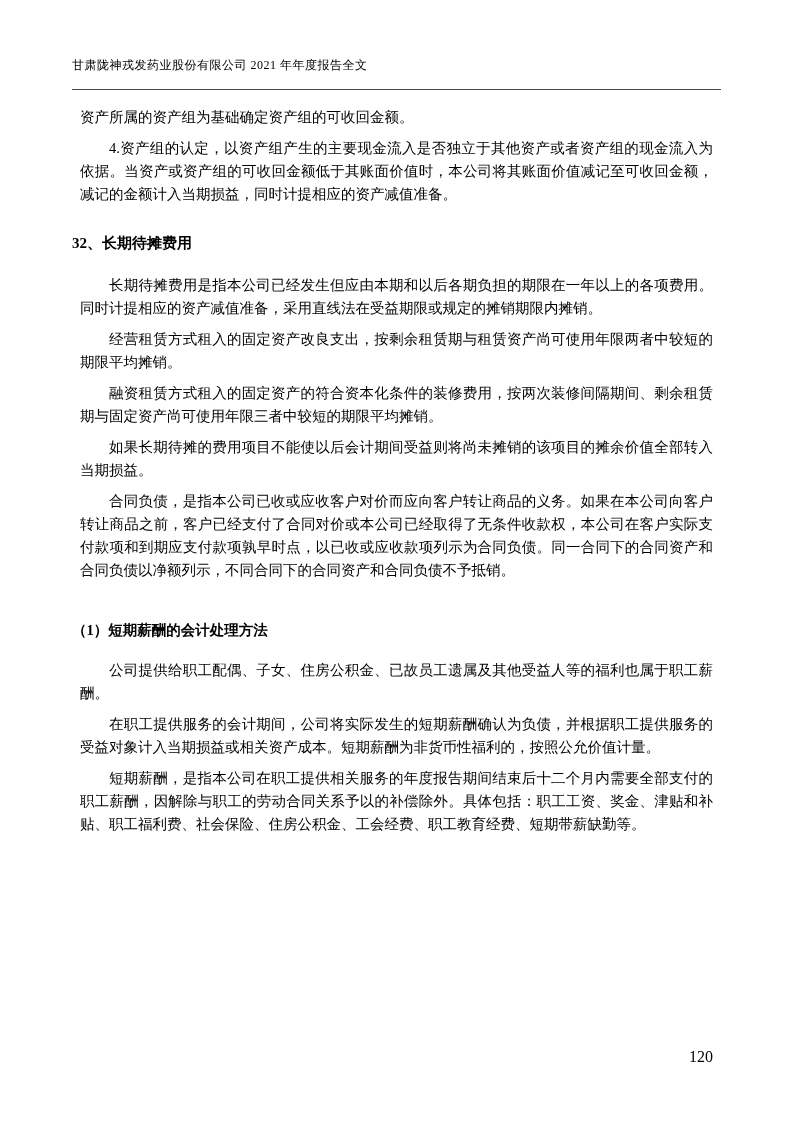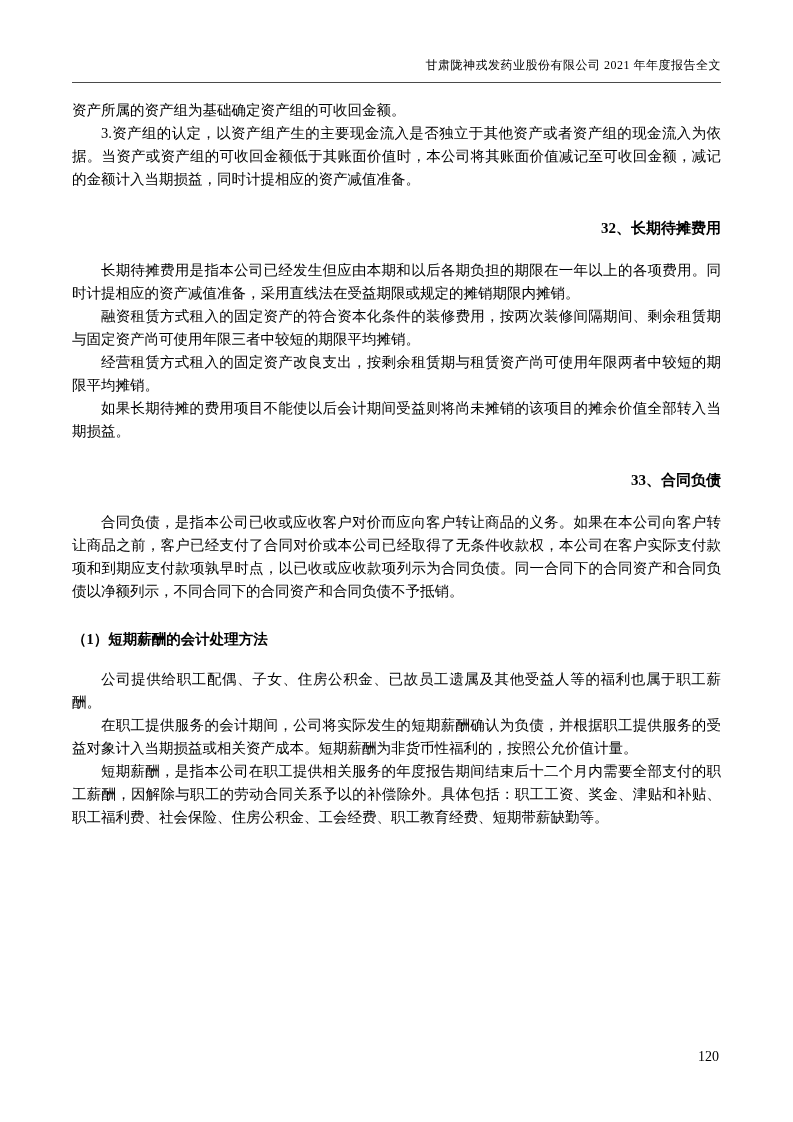--- a/index.html
+++ b/index.html
@@ -13,79 +13,76 @@
     height: 1122px;
     margin: 0 auto;
     background: #ffffff;
     box-sizing: border-box;
     padding: 58px 72px 0 72px;
     font-family: "Liberation Serif", "DejaVu Serif", serif;
     color: #000000;
     overflow: hidden;
   }
   .report-header {
-    text-align: right;
     font-size: 12px;
     line-height: 15px;
-    padding-bottom: 9px;
+    padding-bottom: 16px;
     border-bottom: 1px solid #4a4a4a;
     letter-spacing: 0.5px;
   }
   main.document-body {
     margin-top: 16px;
   }
   main.document-body p.paragraph {
-    margin: 0;
+    margin: 8px;
     font-size: 14.5px;
     line-height: 23px;
     text-align: justify;
     word-break: break-all;
   }
   main.document-body p.paragraph.indent {
     text-indent: 2em;
   }
   main.document-body h2.heading {
     font-size: 15px;
     line-height: 20px;
     font-weight: bold;
     margin: 27px 0 21px 0;
-    text-align: right;
   }
   main.document-body h3.subheading {
     font-size: 14.5px;
     line-height: 19px;
     font-weight: bold;
-    margin: 27px 0 19px 0;
+    margin: 39px 0 19px 0;
   }
   .page-footer {
     position: absolute;
-    right: 74px;
+    right: 80px;
     bottom: 58px;
-    font-size: 14px;
+    font-size: 16px;
     line-height: 14px;
   }
 </style>
 </head>
 <body>
 
 <div class="page">
 
   <header class="report-header">
     <span>甘肃陇神戎发药业股份有限公司 2021 年年度报告全文</span>
   </header>
 
   <main class="document-body">
       <p class="paragraph">资产所属的资产组为基础确定资产组的可收回金额。</p>
-      <p class="paragraph indent">3.资产组的认定，以资产组产生的主要现金流入是否独立于其他资产或者资产组的现金流入为依据。当资产或资产组的可收回金额低于其账面价值时，本公司将其账面价值减记至可收回金额，减记的金额计入当期损益，同时计提相应的资产减值准备。</p>
+      <p class="paragraph indent">4.资产组的认定，以资产组产生的主要现金流入是否独立于其他资产或者资产组的现金流入为依据。当资产或资产组的可收回金额低于其账面价值时，本公司将其账面价值减记至可收回金额，减记的金额计入当期损益，同时计提相应的资产减值准备。</p>
       <h2 class="heading">32、长期待摊费用</h2>
       <p class="paragraph indent">长期待摊费用是指本公司已经发生但应由本期和以后各期负担的期限在一年以上的各项费用。同时计提相应的资产减值准备，采用直线法在受益期限或规定的摊销期限内摊销。</p>
+      <p class="paragraph indent">经营租赁方式租入的固定资产改良支出，按剩余租赁期与租赁资产尚可使用年限两者中较短的期限平均摊销。</p>
       <p class="paragraph indent">融资租赁方式租入的固定资产的符合资本化条件的装修费用，按两次装修间隔期间、剩余租赁期与固定资产尚可使用年限三者中较短的期限平均摊销。</p>
-      <p class="paragraph indent">经营租赁方式租入的固定资产改良支出，按剩余租赁期与租赁资产尚可使用年限两者中较短的期限平均摊销。</p>
       <p class="paragraph indent">如果长期待摊的费用项目不能使以后会计期间受益则将尚未摊销的该项目的摊余价值全部转入当期损益。</p>
-      <h2 class="heading">33、合同负债</h2>
       <p class="paragraph indent">合同负债，是指本公司已收或应收客户对价而应向客户转让商品的义务。如果在本公司向客户转让商品之前，客户已经支付了合同对价或本公司已经取得了无条件收款权，本公司在客户实际支付款项和到期应支付款项孰早时点，以已收或应收款项列示为合同负债。同一合同下的合同资产和合同负债以净额列示，不同合同下的合同资产和合同负债不予抵销。</p>
       <h3 class="subheading">（1）短期薪酬的会计处理方法</h3>
       <p class="paragraph indent">公司提供给职工配偶、子女、住房公积金、已故员工遗属及其他受益人等的福利也属于职工薪酬。</p>
       <p class="paragraph indent">在职工提供服务的会计期间，公司将实际发生的短期薪酬确认为负债，并根据职工提供服务的受益对象计入当期损益或相关资产成本。短期薪酬为非货币性福利的，按照公允价值计量。</p>
       <p class="paragraph indent">短期薪酬，是指本公司在职工提供相关服务的年度报告期间结束后十二个月内需要全部支付的职工薪酬，因解除与职工的劳动合同关系予以的补偿除外。具体包括：职工工资、奖金、津贴和补贴、职工福利费、社会保险、住房公积金、工会经费、职工教育经费、短期带薪缺勤等。</p>
     </main>
 
   <div class="page-footer">
     <span>120</span>
   </div>

